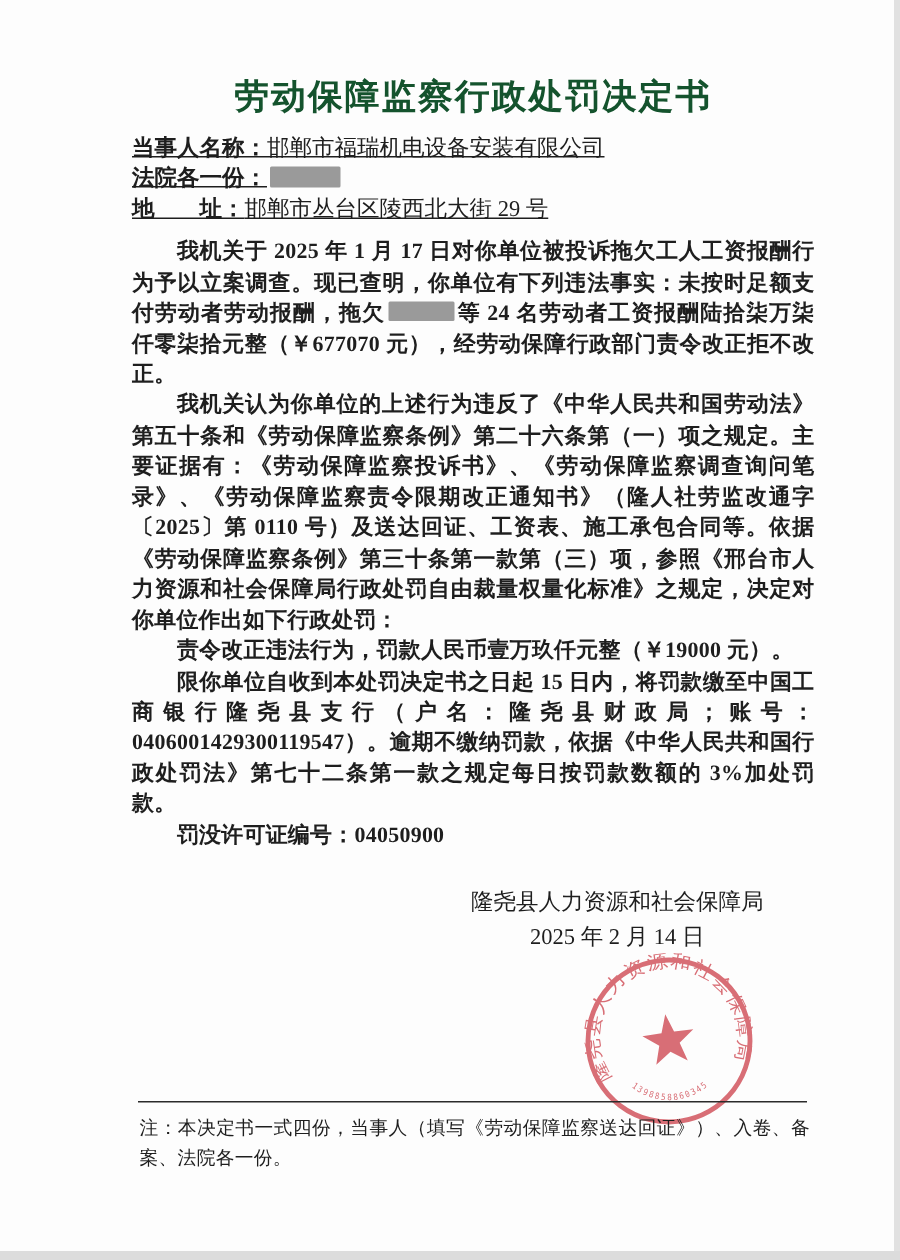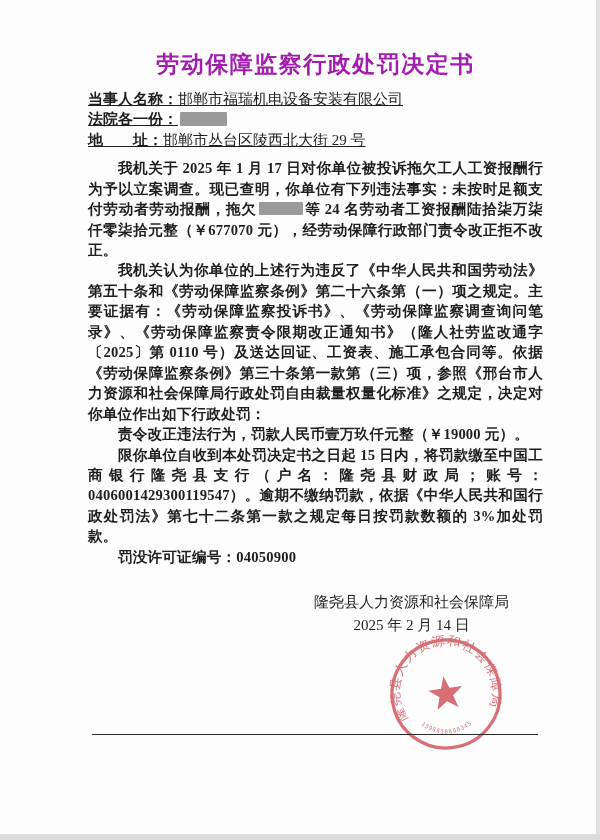--- a/index.html
+++ b/index.html
@@ -4,21 +4,21 @@
 <style>
   html,body{margin:0;padding:0;background:#ffffff;}
   .sheet{
     position:relative;width:600px;height:840px;background:#fdfdfd;overflow:hidden;
     font-family:"Liberation Serif","DejaVu Serif",serif;color:#1e1e1e;
   }
   .edge-right{position:absolute;top:0;right:0;width:4px;height:100%;background:#e1e1e1;}
   .edge-bottom{position:absolute;left:0;bottom:0;width:100%;height:6px;background:#dcdcdc;}
   .content{position:absolute;left:88px;top:0;width:455px;}
   .title{margin:50px 0 0 0;text-align:center;font-size:23px;line-height:30px;
-         font-weight:700;letter-spacing:1.5px;color:#a21caf;}
+         font-weight:700;letter-spacing:1.5px;color:#14532d;}
   .docnum{margin-top:6px;text-align:right;padding-right:26px;font-size:14.5px;line-height:21px;}
   .redact{display:inline-block;background:#9a9a9a;border-radius:1px;}
   .redact-docnum{width:60px;height:15px;vertical-align:-3px;margin:0 3px 0 6px;}
   .redact-rep{width:47px;height:14px;vertical-align:-2px;margin-left:2px;}
   .redact-name{width:44px;height:13px;vertical-align:-1px;margin:0 2px;}
   .party{margin-top:9px;}
   .party-row{font-size:15px;line-height:20.4px;text-decoration:underline;}
   .party-label{font-weight:700;}
   .body-text{margin-top:8px;font-weight:bold;}
   .body-text p{margin:0;font-size:14.6px;line-height:20.45px;text-align:justify;
@@ -83,18 +83,19 @@
         <textPath href="#sealArcTop" startOffset="2" textLength="212" lengthAdjust="spacingAndGlyphs">隆尧县人力资源和社会保障局</textPath>
       </text>
       <text font-size="6.5" fill="#d4565f" letter-spacing="1.5" font-family="DejaVu Sans Mono, Liberation Mono, monospace">
         <textPath href="#sealArcBottom" startOffset="6" textLength="62" lengthAdjust="spacingAndGlyphs">1398858860345</textPath>
       </text>
     </svg>
   </div>
 
   <div class="footer">
     <hr class="footer-rule">
+    <div class="footer-note">注：本决定书一式四份，当事人（填写《劳动保障监察送达回证》）、入卷、备案、法院各一份。</div>
   </div>
 
   <div class="edge-right"></div>
   <div class="edge-bottom"></div>
 
 </div>
 
 </body></html>

